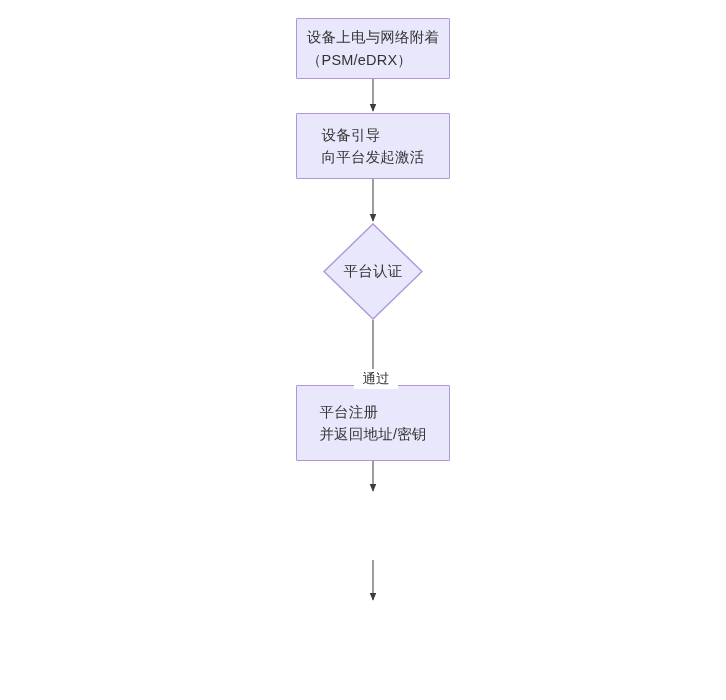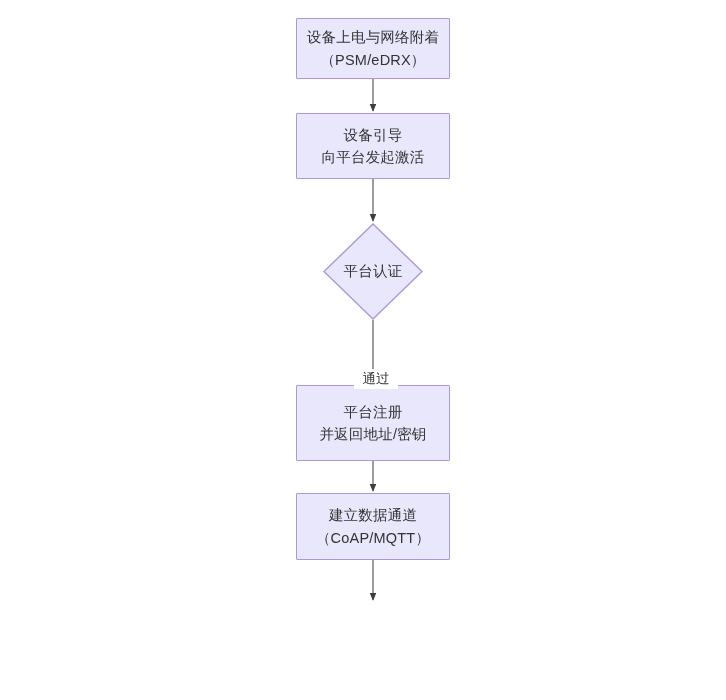--- a/index.html
+++ b/index.html
@@ -33,21 +33,21 @@
     z-index: 1;
   }
 
   .node {
     position: absolute;
     z-index: 2;
     box-sizing: border-box;
     display: flex;
     align-items: center;
     justify-content: center;
-    text-align: center;
+    text-align: left;
   }
 
   .process-node {
     background: #e9e7fc;
     border: 1.4px solid #ae96d8;
     border-radius: 1px;
   }
 
   .node-label {
     color: #333333;
@@ -128,19 +128,15 @@
 向平台发起激活</span>
   </div>
 
   <div class="edge-label" style="left:354px; top:340px; width:38px;">通过</div>
 
   <div class="node process-node" style="left:296px; top:385px; width:154px; height:76px;">
     <span class="node-label">平台注册
 并返回地址/密钥</span>
   </div>
 
-  <div class="node process-node" style="left:296px; top:493px; width:154px; height:67px;">
-    <span class="node-label">建立数据通道
-（CoAP/MQTT）</span>
-  </div>
 
 
 </div>
 
 </body></html>

